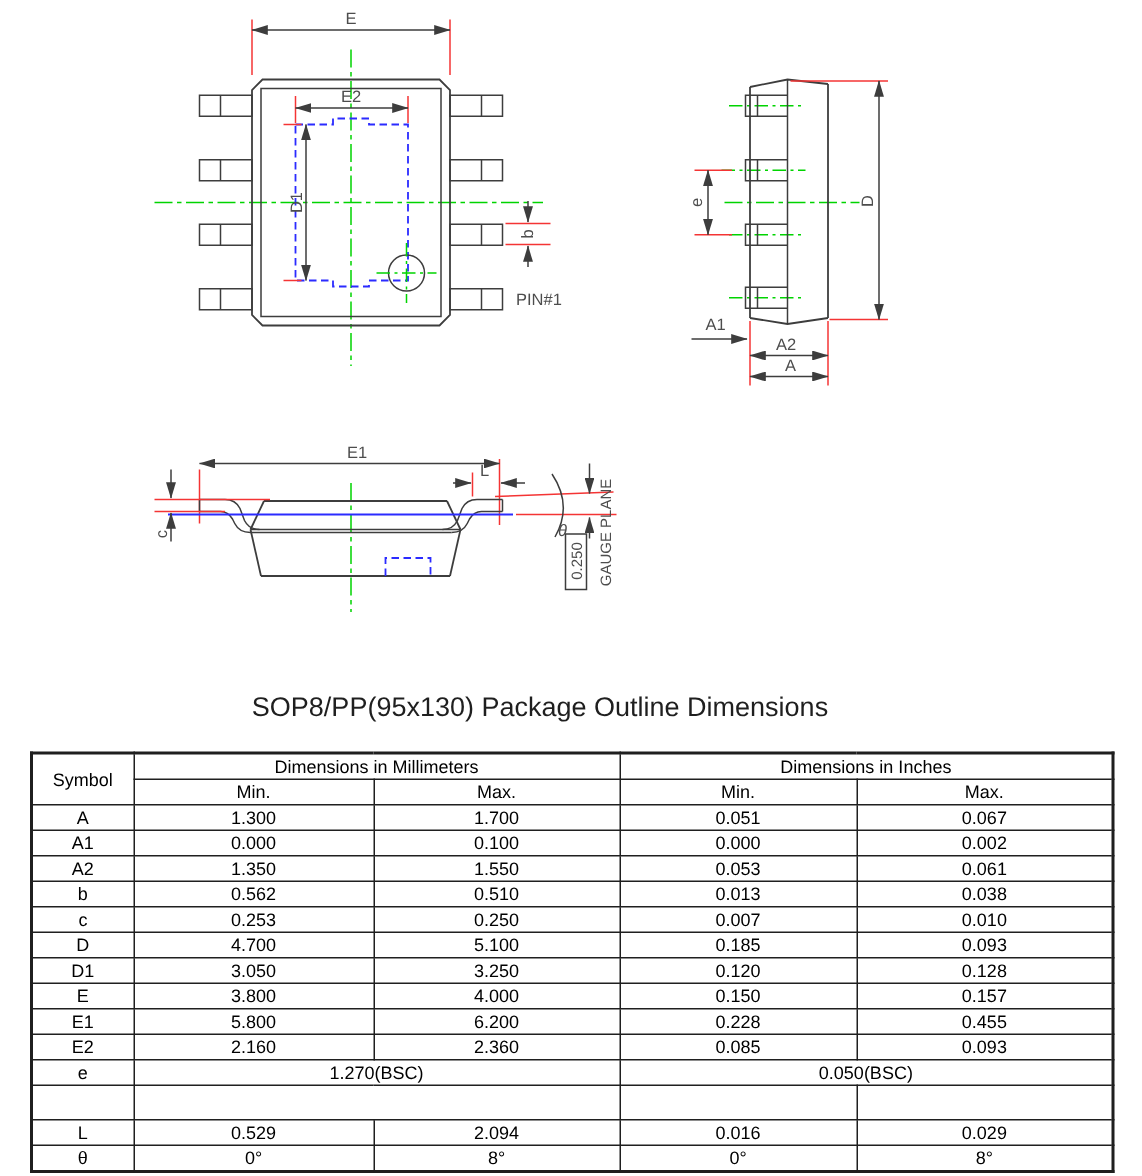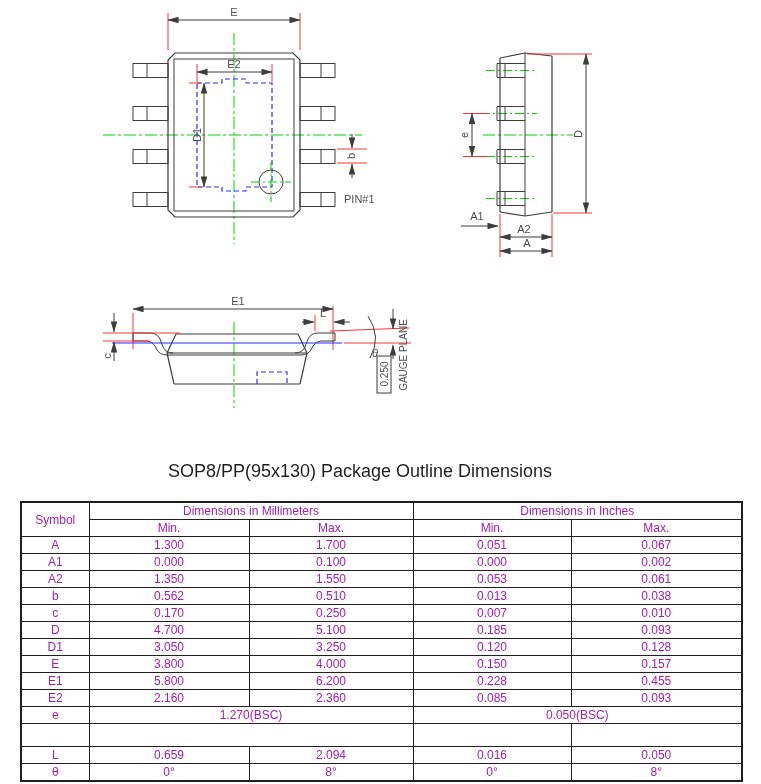--- a/index.html
+++ b/index.html
@@ -10,21 +10,21 @@
   .dk2{stroke:var(--c-dark,#3d3d3d);stroke-width:1.2;fill:none;}
   .rd{stroke:var(--c-red,#f43434);stroke-width:1;fill:none;}
   .cl{stroke:var(--c-green,#00d400);stroke-width:1;fill:none;stroke-dasharray:12 3 3 3;}
   .clshort{stroke:var(--c-green,#00d400);stroke-width:1;fill:none;stroke-dasharray:9 3 2 3;}
   .bl{stroke:var(--c-blue,#2b2bff);stroke-width:1.2;fill:none;stroke-dasharray:5 3;}
   .dimtxt{fill:#4d4d4d;font-size:11px;}
   .dimtxt-sm{fill:#4d4d4d;font-size:10px;}
   #title{position:absolute;left:0;top:461px;width:720px;text-align:center;
          font-size:18px;color:#1f1f1f;}
   #dims-table{position:absolute;left:20px;top:501px;border-collapse:collapse;
-              border:2px solid #1f1f1f;font-size:12px;color:#a21caf;table-layout:fixed;}
+              border:2px solid #1f1f1f;font-size:12px;color:#000000;table-layout:fixed;}
   #dims-table td{border:1px solid #1f1f1f;text-align:center;height:16px;padding:0;
                  overflow:hidden;white-space:nowrap;}
   #dims-table tr.blank-row td{height:22px;}
 </style>
 </head>
 <body>
 
 <div id="page">
 
   <svg width="761" height="458" viewBox="0 0 761 458" style="position:absolute;left:0;top:0;">
@@ -271,21 +271,21 @@
         </tr>
         <tr>
           <td>b</td>
           <td>0.562</td>
           <td>0.510</td>
           <td>0.013</td>
           <td>0.038</td>
         </tr>
         <tr>
           <td>c</td>
-          <td>0.170</td>
+          <td>0.253</td>
           <td>0.250</td>
           <td>0.007</td>
           <td>0.010</td>
         </tr>
         <tr>
           <td>D</td>
           <td>4.700</td>
           <td>5.100</td>
           <td>0.185</td>
           <td>0.093</td>
@@ -324,24 +324,24 @@
           <td colspan="2">0.050(BSC)</td>
         </tr>
         <tr class="blank-row">
           <td></td>
           <td colspan="2"></td>
           <td></td>
           <td></td>
         </tr>
         <tr>
           <td>L</td>
-          <td>0.659</td>
+          <td>0.529</td>
           <td>2.094</td>
           <td>0.016</td>
-          <td>0.050</td>
+          <td>0.029</td>
         </tr>
         <tr>
           <td>θ</td>
           <td>0°</td>
           <td>8°</td>
           <td>0°</td>
           <td>8°</td>
         </tr>
       </tbody>
   </table>

